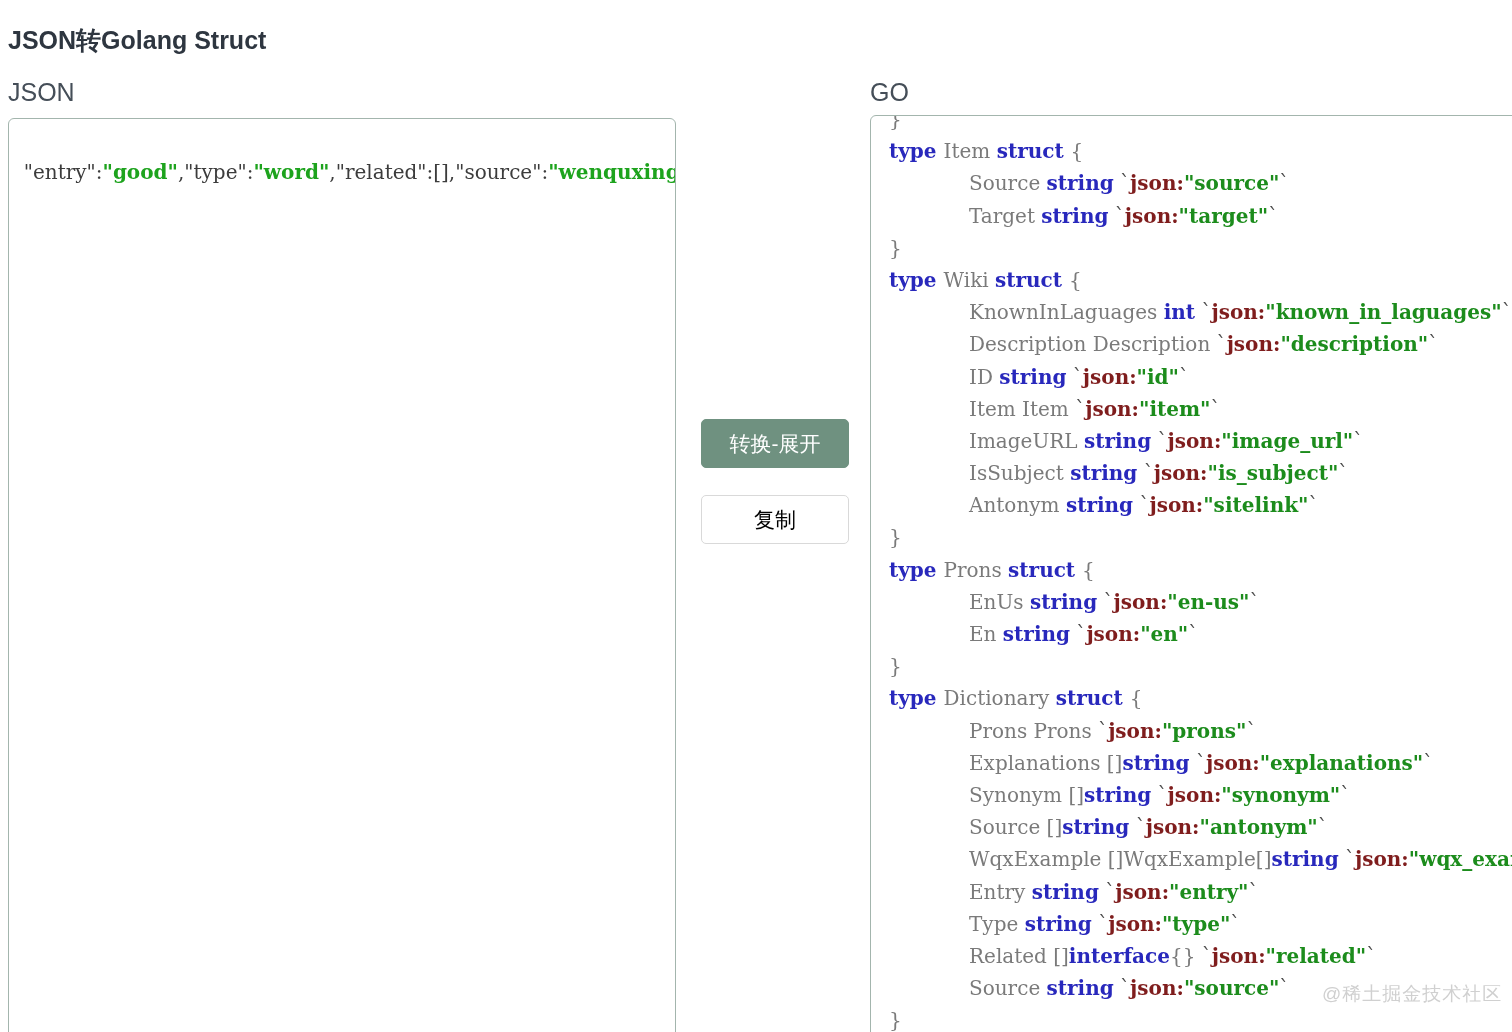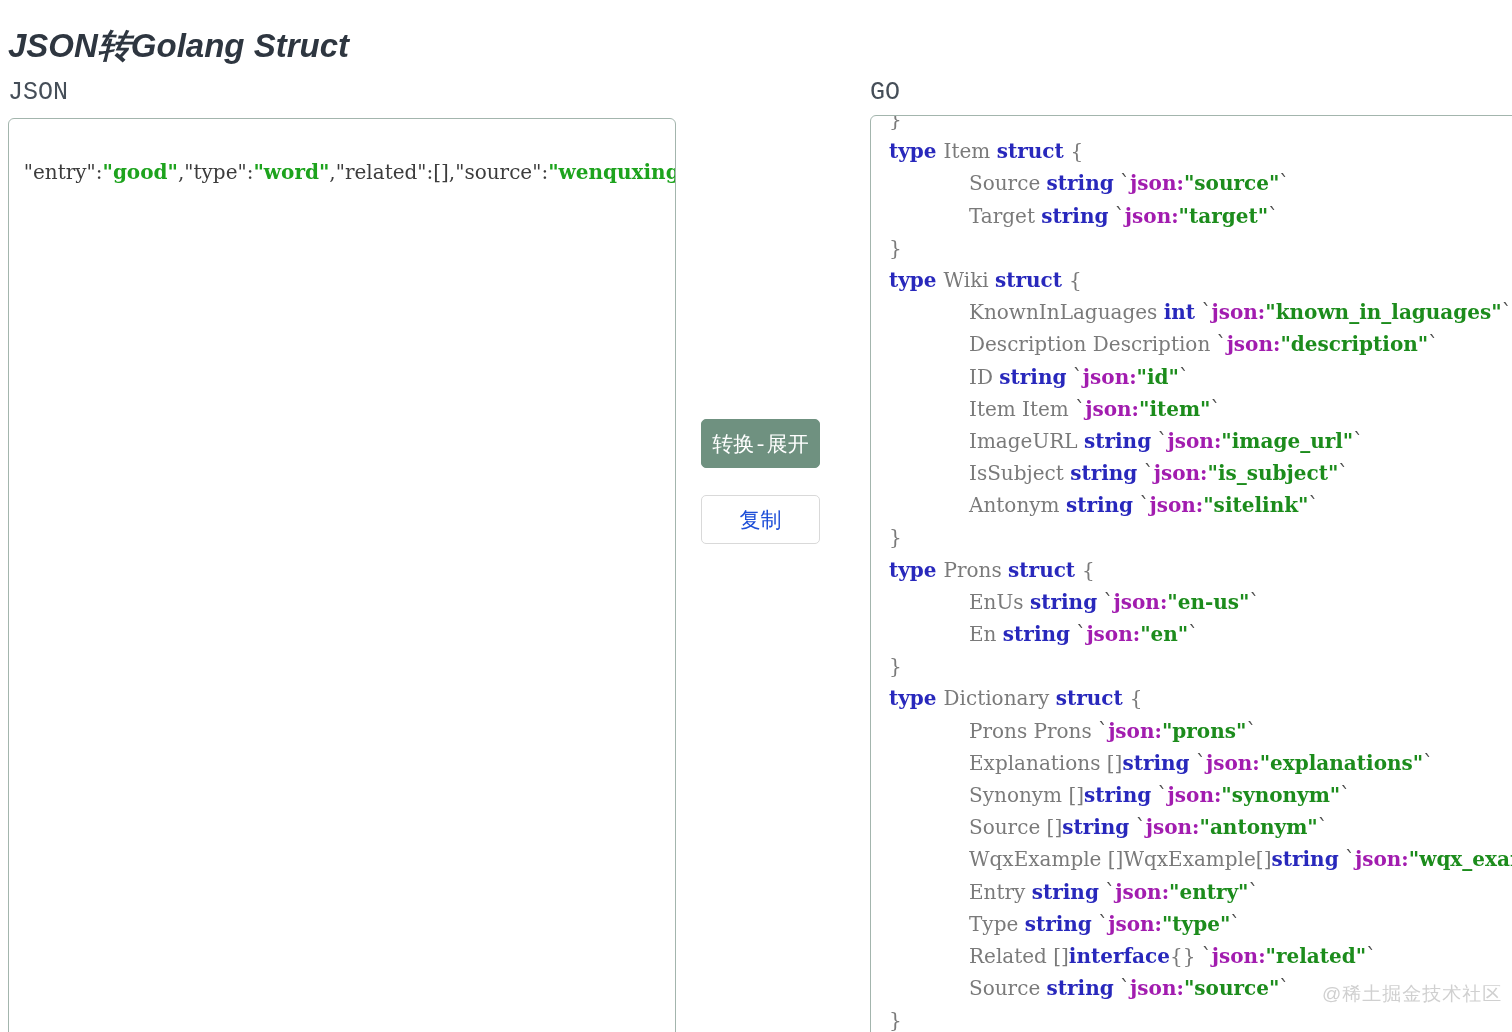--- a/index.html
+++ b/index.html
@@ -6,59 +6,59 @@
   html,body { width:1512px; height:1032px; }
   body {
     position:relative;
     overflow:hidden;
     background:#ffffff;
     font-family:"Liberation Sans", sans-serif;
   }
 
   .page-title {
     position:absolute; left:8px; top:24px;
-    font-size:33px; font-weight:bold; color:#2e3640;font-style:italic;
+    font-size:25px; font-weight:bold; color:#2e3640;
   }
 
   .panel-label {
     position:absolute; top:78px;
-    font-size:25px; color:#454e58;font-family:Liberation Mono, monospace;
+    font-size:25px; color:#454e58;
   }
   .panel-label.json { left:8px; }
   .panel-label.go { left:870px; }
 
   .json-box {
     position:absolute; left:8px; top:118px;
     width:668px; height:1000px;
     border:1px solid #a3b5ad; border-radius:6px;
     background:#ffffff;
     padding:8px 2px;
     overflow:hidden;
     font-family:"DejaVu Serif","Liberation Serif",serif;
     font-size:20px; line-height:30px;
     white-space:pre;
   }
 
   .btn-col {
     position:absolute; left:701px; top:419px; width:145px;
   }
   .btn {
-    display:block; width:119px; height:49px;
+    display:block; width:148px; height:49px;
     margin-bottom:27px;
     border-radius:5px;
     font-size:21px;
-    font-family:Liberation Mono, monospace;
+    font-family:Liberation Sans, sans-serif;
     cursor:pointer;
     text-align:center;
   }
   .btn.primary {
     background:#6f9180; color:#ffffff; border:1px solid #6f9180;
   }
   .btn.secondary {
-    background:#ffffff; color:#1d4ed8; border:1px solid #d9d9d9;
+    background:#ffffff; color:#000000; border:1px solid #d9d9d9;
   }
 
   .go-box {
     position:absolute; left:870px; top:115px;
     width:700px; height:1000px;
     border:1px solid #a3b5ad; border-radius:6px;
     background:#ffffff;
     overflow:hidden;
   }
   .go-code {
@@ -67,21 +67,21 @@
     font-family:"DejaVu Serif","Liberation Serif",serif;
     font-size:20px;
   }
   .code-line { height:32.2px; line-height:32.2px; white-space:pre; }
   .code-line.ind { padding-left:80px; }
 
   
   .tk-kw   { color:#2828bc; font-weight:bold; }
   .tk-id   { color:#7a7a7a; }
   .tk-bt   { color:#4a4a4a; }
-  .tk-jk   { color:#a21caf; font-weight:bold; }
+  .tk-jk   { color:#7f1d1d; font-weight:bold; }
   .tk-str  { color:#1c8c1c; font-weight:bold; }
   .tk-plain{ color:#3c3c3c; }
   .tk-val  { color:#1da31d; font-weight:bold; }
 
   .watermark {
     position:absolute; left:1322px; top:981px;
     font-size:19px; color:#d0d0d0; letter-spacing:1px;
   }
 </style>
 </head>

